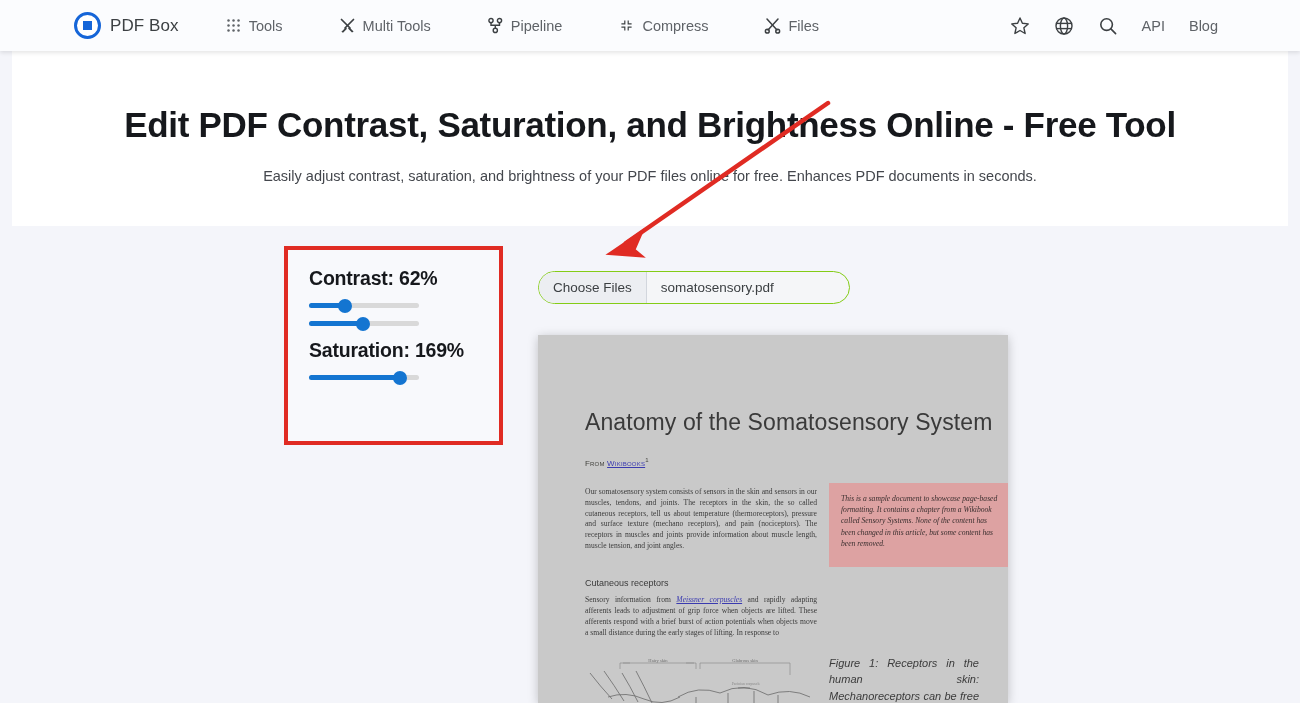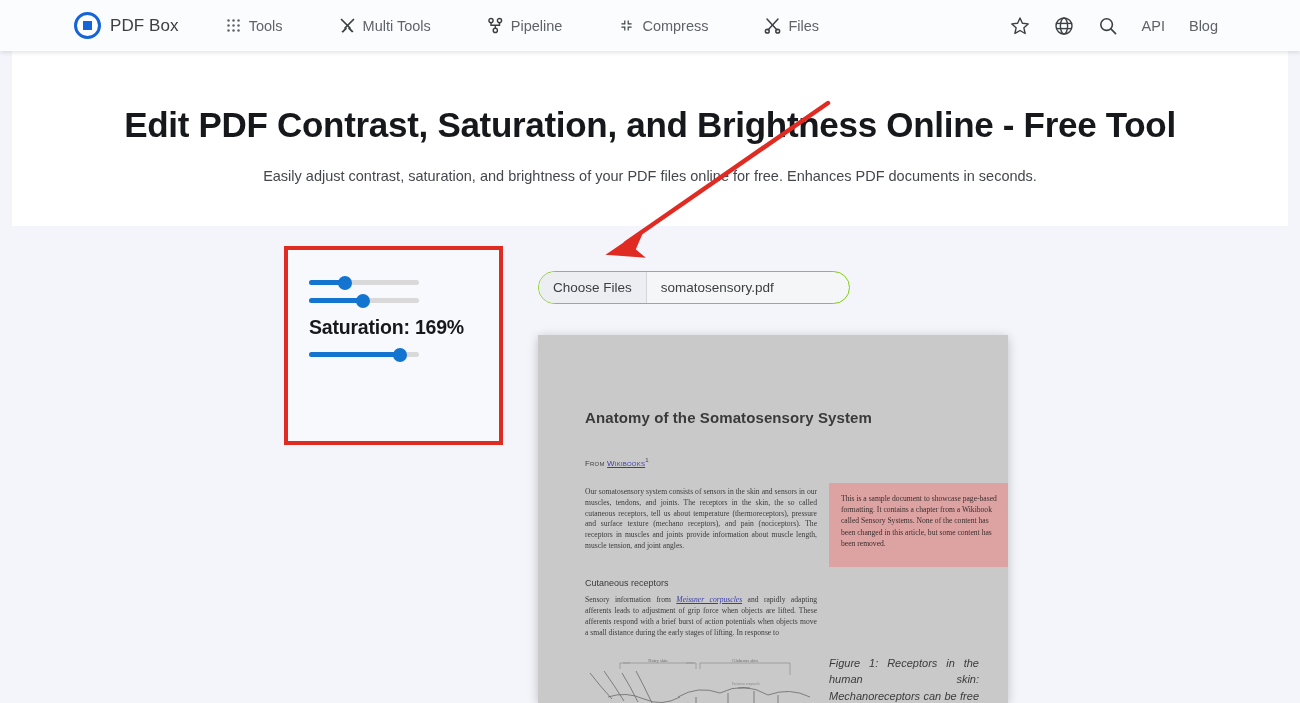--- a/index.html
+++ b/index.html
@@ -93,22 +93,22 @@
 
   
   .pdf-preview {
     position: absolute; left: 538px; top: 335px; width: 470px; height: 368px;
     background: #c9c9c9;
     box-shadow: 0 2px 10px rgba(0,0,0,0.22);
     overflow: hidden; z-index: 5;
   }
   .pdf-inner { position: relative; width: 470px; height: 368px; padding: 0; }
   .pdf-title {
-    position: absolute; left: 47px; top: 74px; font-size: 15px;
-    color: #3a3a3a; font-weight: bold; letter-spacing: .1px;
+    position: absolute; left: 47px; top: 74px; font-size: 23px;
+    color: #3a3a3a; font-weight: normal; letter-spacing: .1px;
   }
   .pdf-from {
     position: absolute; left: 47px; top: 122px; font-size: 8px;
     color: #44443f; font-variant: small-caps; letter-spacing: .2px;
   }
   .pdf-from a { color: #3a3ab0; text-decoration: underline; }
   .pdf-from sup { font-size: 6px; }
 
   .pdf-col-left {
     position: absolute; left: 47px; top: 152px; width: 232px;
@@ -126,21 +126,21 @@
   }
   .pdf-col-left2 a { color: #3a3ab0; font-style: italic; text-decoration: underline; }
 
   .pink-box {
     position: absolute; left: 291px; top: 148px; width: 181px; height: 84px;
     background: #dda2a2;
   }
   .pink-box p {
     padding: 10px 10px 0 12px;
     font-family: "Liberation Serif", serif; font-size: 7.6px; line-height: 1.48;
-    color: #3a2f2f; 
+    color: #3a2f2f; font-style: italic;
   }
   .fig-caption {
     position: absolute; left: 291px; top: 320px; width: 150px;
     font-family: Liberation Sans, sans-serif; font-size: 11px; line-height: 1.48;
     color: #3b3b3b; font-style: italic; text-align: justify;
   }
 
   
   .diagram { position: absolute; left: 40px; top: 318px; width: 244px; height: 50px; }
   .diagram svg { width: 244px; height: 50px; display: block; }
@@ -272,20 +272,21 @@
 
   <div class="hero">
     <div class="hero-title">Edit PDF Contrast, Saturation, and Brightness Online - Free Tool</div>
     <div class="hero-sub">Easily adjust contrast, saturation, and brightness of your PDF files online for free. Enhances PDF documents in seconds.</div>
   </div>
 
   <div class="content"></div>
 
   <div class="slider-panel">
     <div class="slider-inner">
+      <div class="sl-label">Contrast: 62%</div>
       <div class="sl-track">
         <div class="sl-fill" style="width:33%"></div>
         <div class="sl-thumb" style="left:33%"></div>
       </div>
       <div class="sl-track">
         <div class="sl-fill" style="width:49%"></div>
         <div class="sl-thumb" style="left:49%"></div>
       </div>
       <div class="sl-label">Saturation: 169%</div>
       <div class="sl-track">

